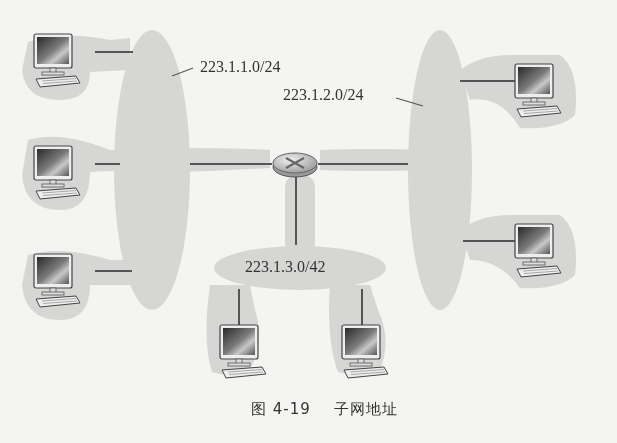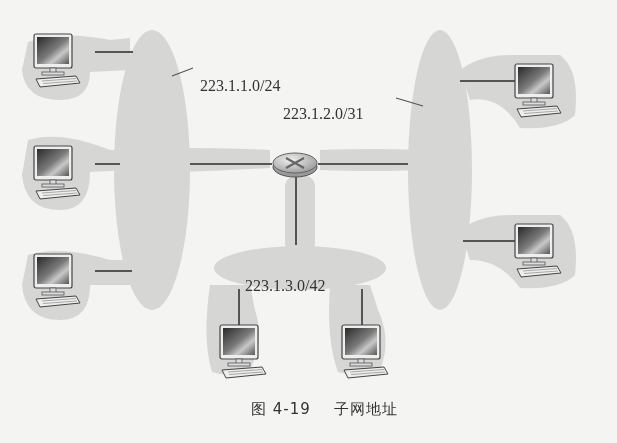--- a/index.html
+++ b/index.html
@@ -1,18 +1,18 @@
 <!DOCTYPE html>
 <html><head>
   <meta charset="utf-8">
   <style>
     html, body { margin: 0; padding: 0; background: #f4f4f2; }
     body { width: 617px; height: 443px; position: relative; overflow: hidden; font-family: "Liberation Serif", serif; }
     svg { position: absolute; left: 0; top: 0; }
-    .label { position: absolute; font-family: "Liberation Serif", serif; font-size: 16px; color: #333; white-space: nowrap; margin-top: 19px; }
+    .label { position: absolute; font-family: "Liberation Serif", serif; font-size: 16px; color: #333; white-space: nowrap; }
     .caption { position: absolute; left: 0; width: 617px; top: 400px; text-align: center; font-family: "DejaVu Sans", sans-serif; font-size: 15px; color: #333; letter-spacing: 1px; margin-left: 16px; }
   </style>
 </head>
 <body>
 
 <svg width="617" height="443" viewBox="0 0 617 443">
   <defs>
     <linearGradient id="screen" x1="0" y1="0" x2="1" y2="1">
       <stop offset="0" stop-color="#2a2a2a"></stop>
       <stop offset="0.5" stop-color="#7a7a7a"></stop>
@@ -78,19 +78,19 @@
   <use href="#computer" x="34" y="34"></use>
   <use href="#computer" x="34" y="146"></use>
   <use href="#computer" x="34" y="254"></use>
   <use href="#computer" x="515" y="64"></use>
   <use href="#computer" x="515" y="224"></use>
   <use href="#computer" x="220" y="325"></use>
   <use href="#computer" x="342" y="325"></use>
 </svg>
 
 <div class="label" style="left:200px; top:58px;">223.1.1.0/24</div>
-<div class="label" style="left:283px; top:86px;">223.1.2.0/31</div>
+<div class="label" style="left:283px; top:86px;">223.1.2.0/24</div>
 <div class="label" style="left:245px; top:258px;">223.1.3.0/42</div>
 
 <div class="caption">
   <span>图 4-19</span>&nbsp;&nbsp;&nbsp;
   <span>子网地址</span>
 </div>
 
 </body></html>

